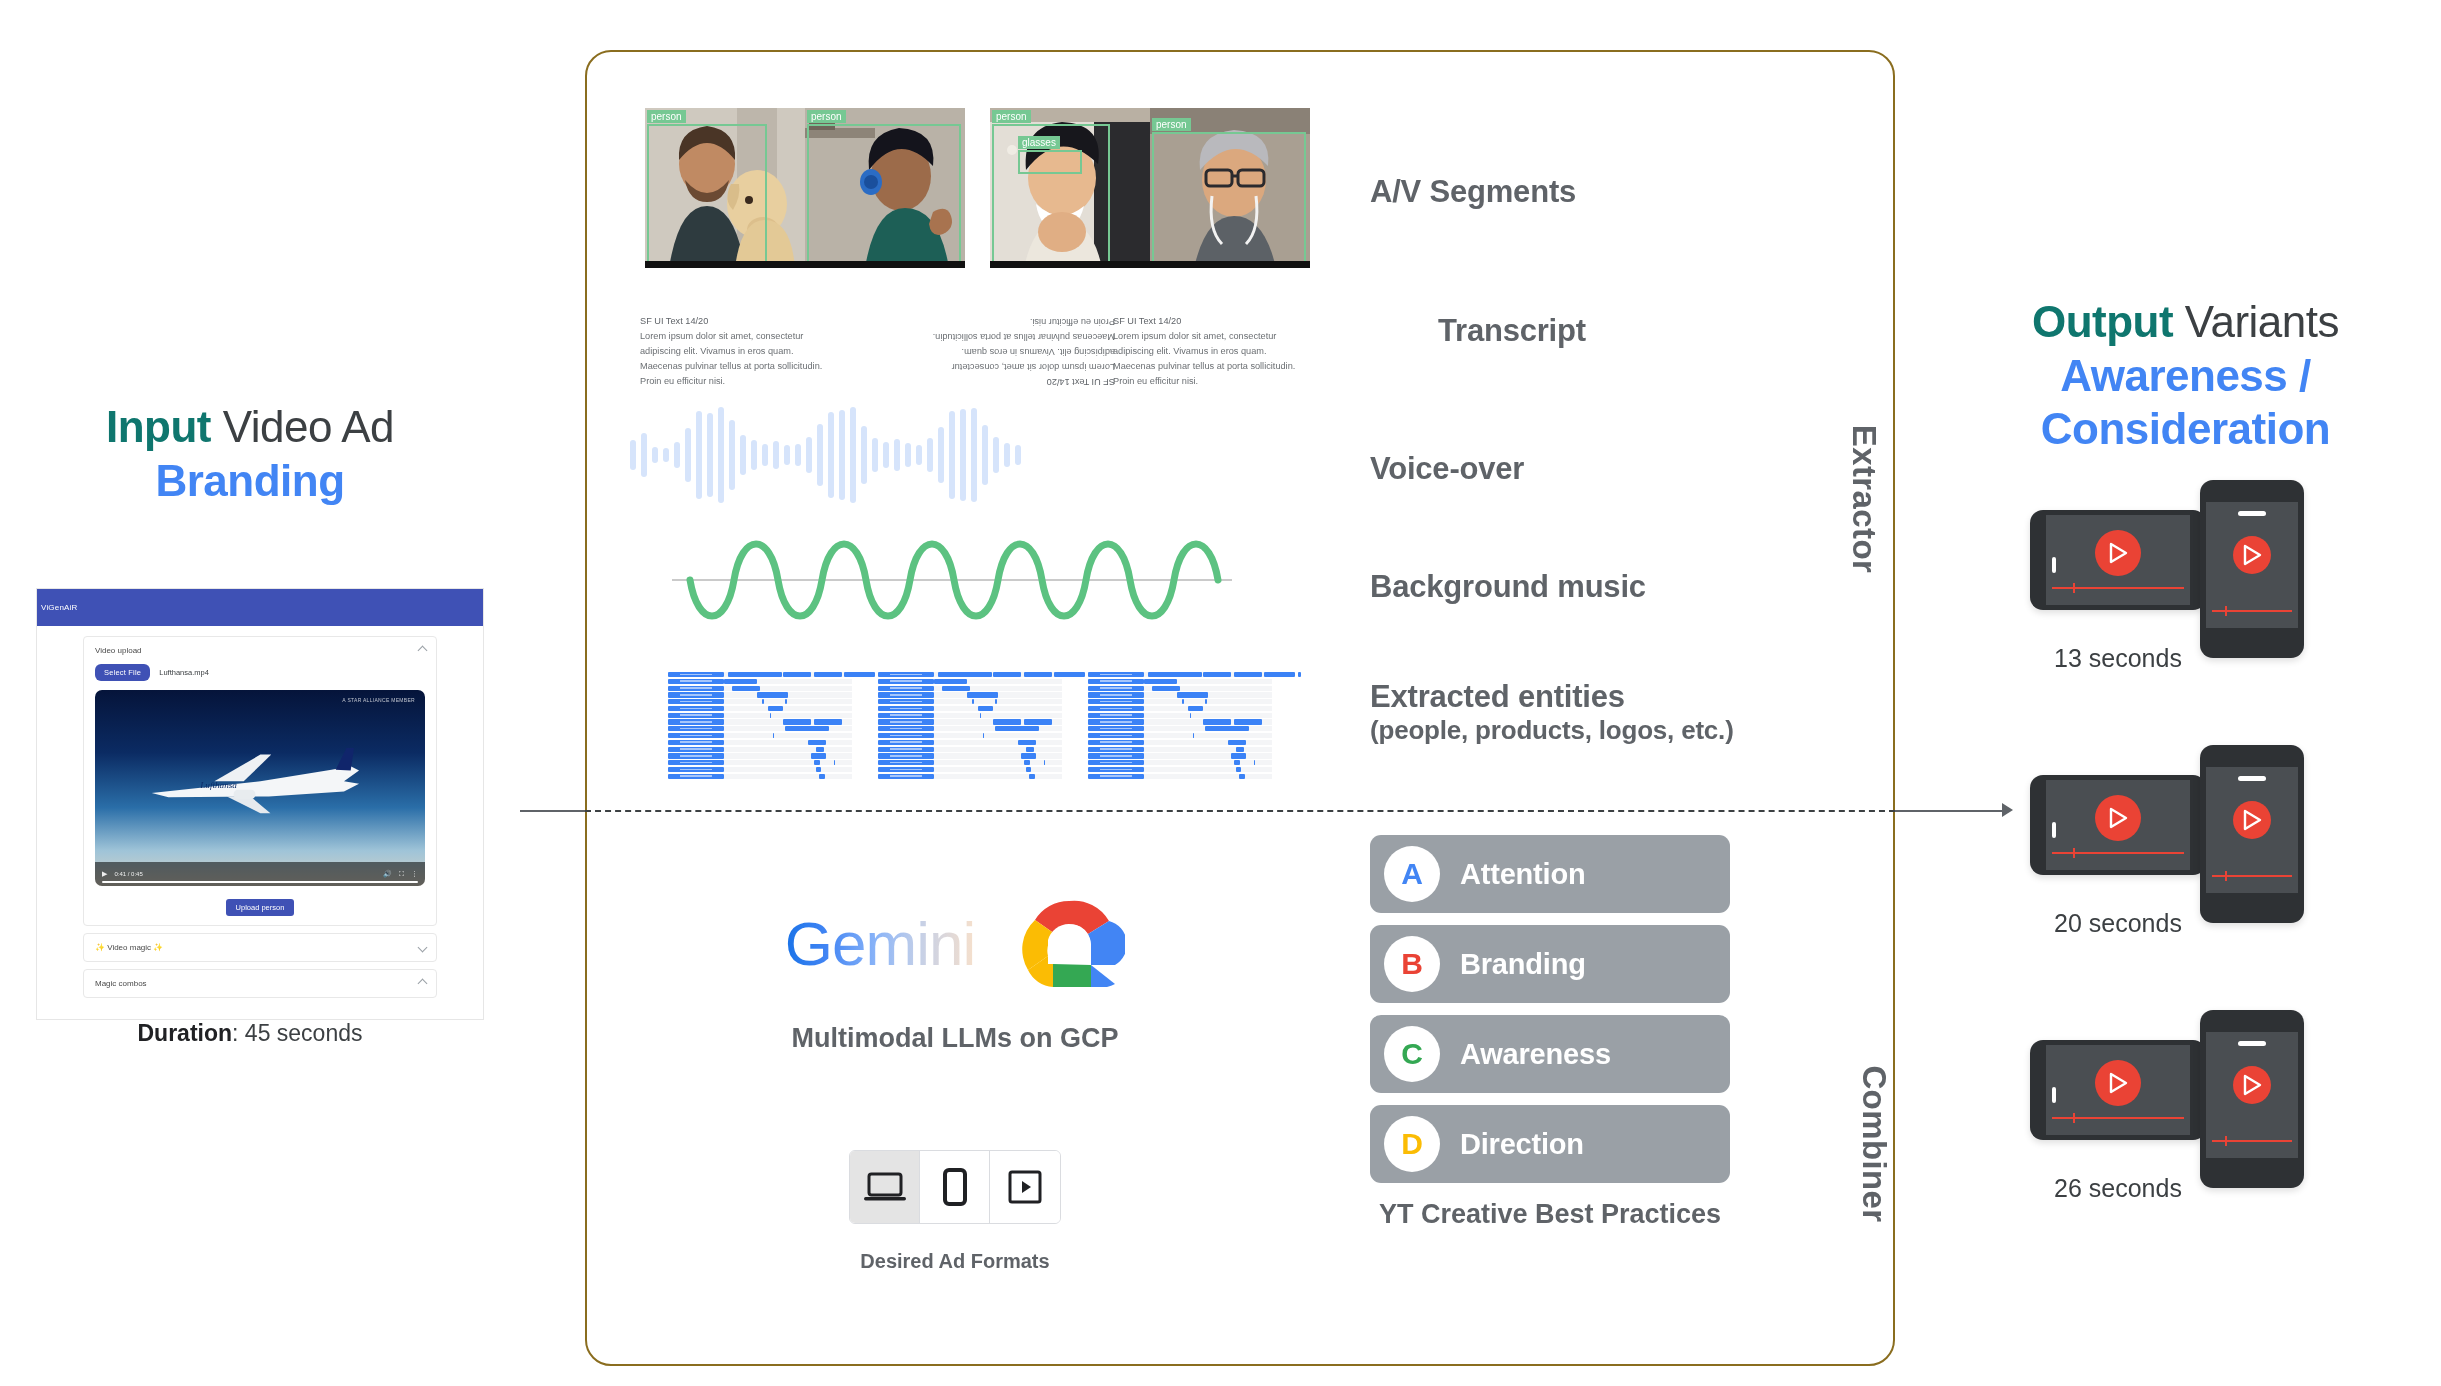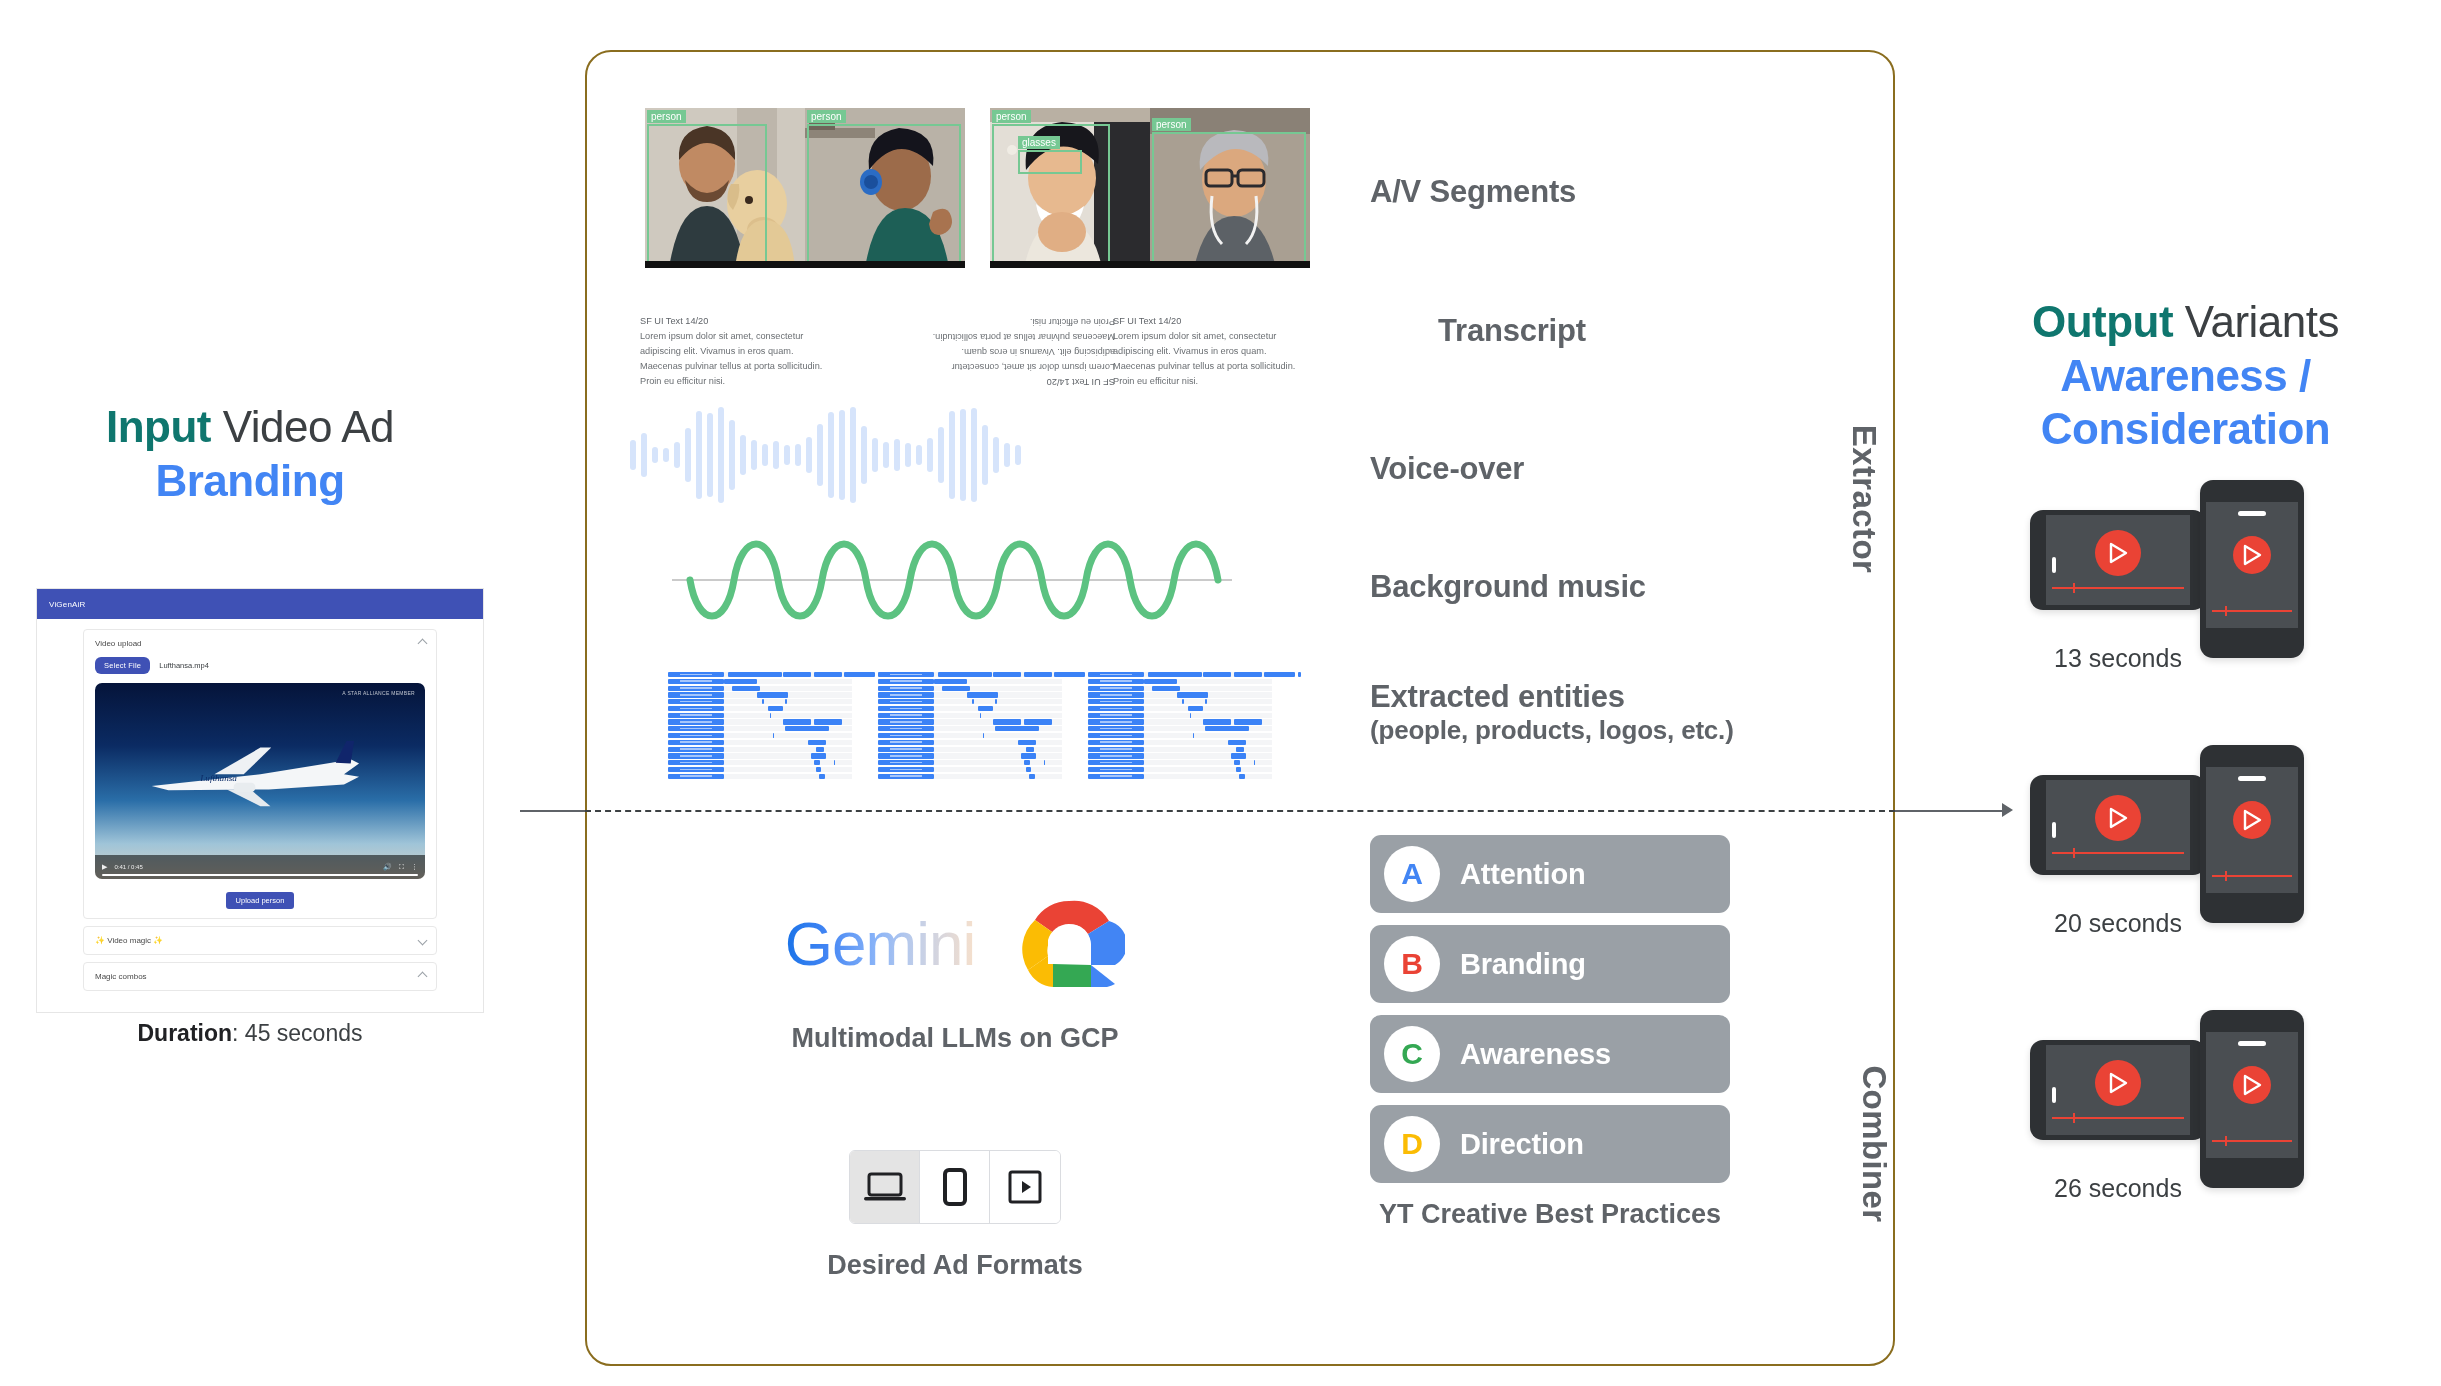--- a/index.html
+++ b/index.html
@@ -20,22 +20,22 @@
   .big-title b { font-weight: 700; color: #0f766e; }
   .big-title .accent { font-weight: 700; color: #4285f4; display: block; }
 
   
   #app-mock {
     position: absolute; left: 36px; top: 588px;
     width: 448px; background: #ffffff;
     border: 1px solid #e6e6e6;
   }
   #app-topbar {
-    height: 30px; background: #3f51b5; color: #fff;
-    font-size: 8px; display: flex; align-items: center; padding-left: 12px;
+    height: 37px; background: #3f51b5; color: #fff;
+    font-size: 8px; display: flex; align-items: center; padding-left: 4px;
     letter-spacing: .2px;
   }
   #app-body { padding: 10px 46px 14px 46px; background: #fff; }
   .card {
     border: 1px solid #e8e8e8; border-radius: 4px; background: #fff;
     padding: 9px 11px; margin-bottom: 7px; position: relative;
   }
   .card-head { font-size: 8px; color: #4a4a4a; }
   .chev {
     position: absolute; right: 10px; top: 10px;
@@ -171,21 +171,21 @@
   #formats-wrap { position: absolute; left: 740px; top: 1150px; width: 430px; text-align:center; }
   #formats {
     display: inline-flex; border: 1px solid #dadce0; border-radius: 6px; overflow: hidden;
   }
   .fmt {
     width: 70px; height: 72px; display: flex; align-items: center; justify-content: center;
     border-right: 1px solid #dadce0; background: #fff;
   }
   .fmt:last-child { border-right: none; }
   .fmt.active { background: #e4e4e4; }
-  #formats-caption { margin-top: 26px; font-size: 27px; font-weight: 700; color: #5f6368; }
+  #formats-caption { margin-top: 26px; font-size: 20px; font-weight: 700; color: #5f6368; }
 
   #yt-wrap { position: absolute; left: 1370px; top: 835px; width: 360px; }
   .yt-card {
     height: 78px; background: #9aa0a6; border-radius: 11px;
     display: flex; align-items: center; padding-left: 14px; gap: 20px;
     margin-bottom: 12px;
   }
   .yt-badge {
     width: 56px; height: 56px; border-radius: 50%; background: #fff;
     display: flex; align-items: center; justify-content: center;

